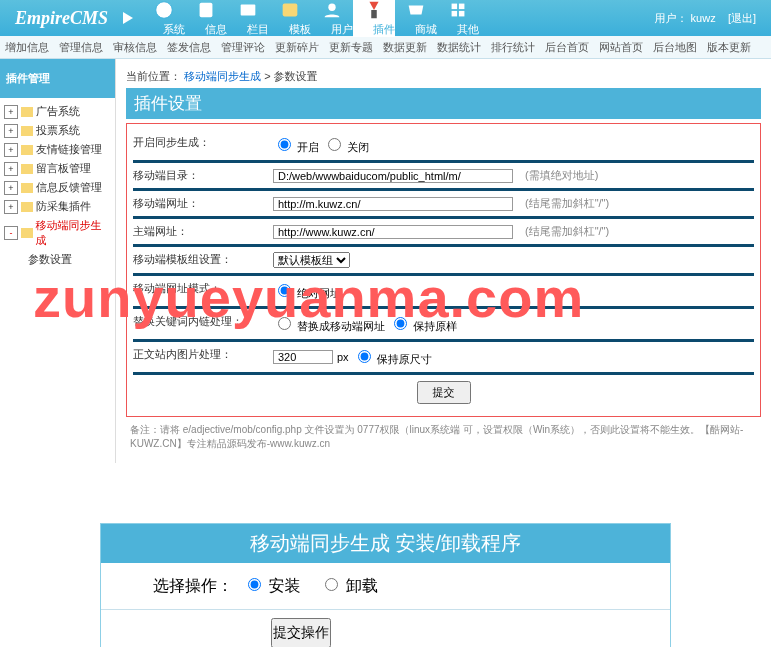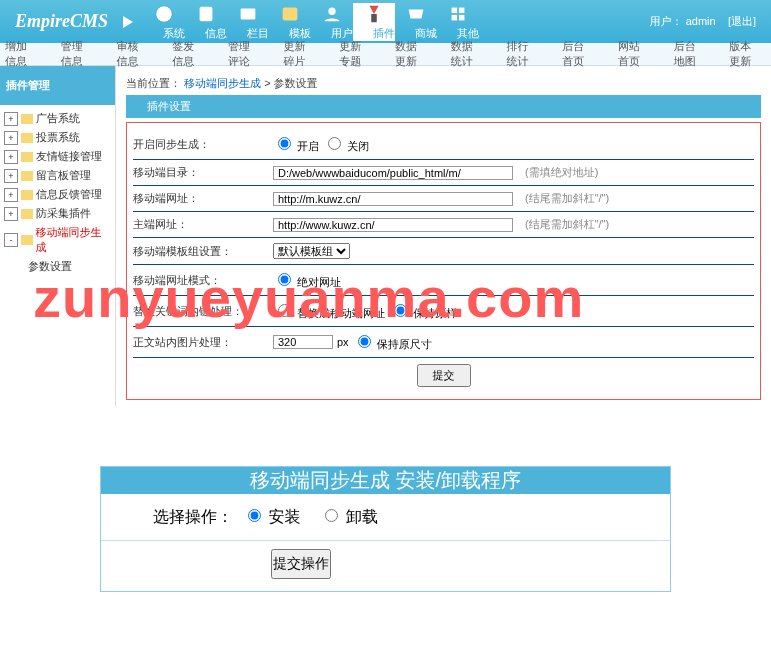--- a/index.html
+++ b/index.html
@@ -1,54 +1,54 @@
 <!DOCTYPE html>
 <html><head>
 <meta charset="utf-8">
 <style>
 body { margin:0; font-family:Arial,"Microsoft YaHei",sans-serif; font-size:12px; background:#fff; width:771px; position:relative; }
-.header { background:linear-gradient(#5bc0de,#3bafda); height:43px; display:flex; align-items:center; color:#fff; }
+.header { background:linear-gradient(#5bc0de,#3bafda); height:36px; display:flex; align-items:center; color:#fff; }
 .logo { font-style:italic; font-weight:bold; font-size:18px; padding:0 15px; font-family:Georgia,serif; }
 .arrow { width:0; height:0; border-top:6px solid transparent; border-bottom:6px solid transparent; border-left:10px solid #fff; margin-right:10px; }
 .topmenu { display:flex; flex:1; }
 .topmenu-item { width:42px; text-align:right; font-size:11px; color:#fff; cursor:pointer; }
 .topmenu-item.active { background:#fff; color:#3bafda; }
 .topmenu-icon { width:22px; height:22px; margin:0 auto 1px; }
 .userbar { padding-right:15px; font-size:11px; }
 .userbar a { color:#fff; text-decoration:none; }
-.subnav { background:#f0f8fb; height:22px; display:flex; align-items:center; padding-left:5px; font-size:11px; color:#333;gap:14px; }
+.subnav { background:#f0f8fb; height:22px; display:flex; align-items:center; padding-left:5px; font-size:11px; color:#333; }
 .subnav span { margin-right:10px; cursor:pointer; color:#555; }
 .divider { height:1px; background:#c8e0eb; }
 .main { display:flex; min-height:280px; }
 .sidebar { width:115px; background:#fff; border-right:1px solid #ddd; font-size:11px; }
 .side-title { background:#4db3d9; color:#fff; padding:12px 6px; font-weight:bold; }
 .tree { padding:4px 0; }
 .tree-item { padding:2px 4px; cursor:pointer; color:#333; display:flex; align-items:center; }
 .tree-icon { width:12px; height:12px; border:1px solid #888; display:inline-flex; align-items:center; justify-content:center; font-size:9px; margin-right:3px; line-height:10px; }
 .folder { width:12px; height:10px; background:#f8d775; margin-right:3px; display:inline-block; }
 .tree-item.active { color:#d00; }
 .tree-sub { padding-left:24px; }
 .content { flex:1; padding:6px 10px; }
 .breadcrumb { font-size:11px; color:#444; padding:4px 0; }
-.panel-title { background:#4db3d9; color:#fff; padding:4px 21px; font-size:11px;font-family:Liberation Serif, serif; }
+.panel-title { background:#4db3d9; color:#fff; padding:4px 8px; font-size:17px;font-family:Liberation Serif, serif; }
 .form-area { border:1px solid #e55; padding:6px; margin-top:4px; }
-.form-row { display:flex; align-items:center; padding:5px 0; border-bottom:1px solid #0c4a6e; font-size:11px; }
+.form-row { display:flex; align-items:flex-start; padding:5px 0; border-bottom:3px solid #0c4a6e; font-size:11px; }
 .form-row:last-child { border-bottom:none; }
 .form-label { width:140px; color:#333; }
 .form-ctrl { flex:1; display:flex; align-items:center; gap:4px; flex-wrap:wrap; }
 .form-ctrl input[type=text] { width:230px; font-size:11px; padding:0 4px; border:1px solid #999; }
 .form-ctrl input[type=text].sm { width:50px; }
 .form-ctrl select { font-size:11px; }
 .hint { color:#888; font-size:11px; margin-left:8px; }
 .submit-row { text-align:center; padding:6px; }
 .submit-row button { padding:2px 14px; font-size:11px; }
 .footer-note { font-size:10px; color:#888; padding:6px 4px; }
 .watermark { position:absolute; top:265px; left:33px; font-size:56px; color:#ff5a5a; font-weight:bold; z-index:5; pointer-events:none; letter-spacing:1px; font-family:Arial; }
 .install-section { margin:60px 100px 20px; border:1px solid #8dcfe6; }
-.install-title { background:#4db3d9; color:#fff; text-align:center; font-size:20px; }
+.install-title { background:#4db3d9; color:#fff; text-align:center; font-size:20px; padding:6px; }
 .install-row { display:flex; align-items:center; padding:12px; border-bottom:1px solid #c8e0eb; }
 .install-label { width:120px; text-align:right; font-size:16px; padding-right:10px; }
 .install-opts { display:flex; gap:20px; font-size:16px; align-items:center; }
 .install-submit { padding:8px 0 12px 170px; }
 .install-submit button { font-size:14px; padding:4px 0; }
 svg { display:block; }
 </style>
 </head>
 <body>
 
@@ -97,21 +97,21 @@
           <svg viewBox="0 0 24 24">
             <rect x="5" y="5" width="6" height="6" fill="#fff"></rect>
             <rect x="13" y="5" width="6" height="6" fill="#fff"></rect>
             <rect x="5" y="13" width="6" height="6" fill="#fff"></rect>
             <rect x="13" y="13" width="6" height="6" fill="#fff"></rect>
           </svg>
         </div><span>其他</span></div>
   </div>
   <div class="userbar">
     <span>用户：</span>
-    <a>admin</a>
+    <a>kuwz</a>
     &nbsp;&nbsp;
     <a>[退出]</a>
   </div>
 </div>
 
 <div class="subnav">
   <span>增加信息</span>
   <span>管理信息</span>
   <span>审核信息</span>
   <span>签发信息</span>
@@ -236,20 +236,21 @@
         <div class="form-ctrl">
           <input type="text" class="sm" value="320" style="">
           <span>px</span>
           <label><input type="radio" checked="" style=""> <span>保持原尺寸</span></label>
         </div>
       </div>
       <div class="submit-row">
         <button>提交</button>
       </div>
     </div>
+    <div class="footer-note">备注：请将 e/adjective/mob/config.php 文件设置为 0777权限（linux系统端 可，设置权限（Win系统），否则此设置将不能生效。【酷网站-KUWZ.CN】专注精品源码发布-www.kuwz.cn</div>
   </div>
 </div>
 
 <div class="watermark">zunyueyuanma.com</div>
 
 <div class="install-section">
   <div class="install-title">移动端同步生成  安装/卸载程序</div>
   <div class="install-row">
     <div class="install-label">选择操作：</div>
     <div class="install-opts">

